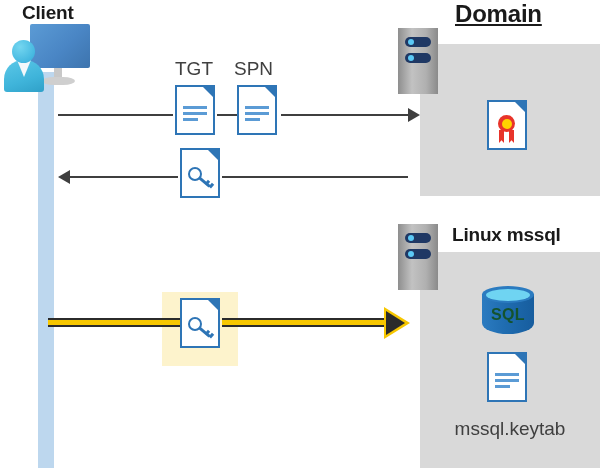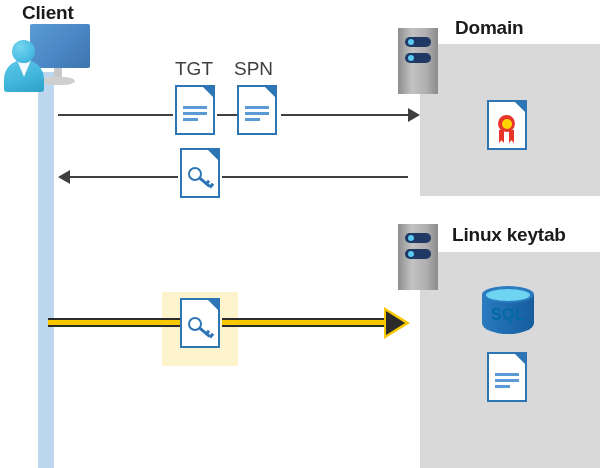--- a/index.html
+++ b/index.html
@@ -35,24 +35,25 @@
     color: #1a1a1a;
     letter-spacing: -0.2px;
   }
   #client-title {
     left: 22px;
     top: 2px;
     font-size: 19px;
   }
   #dc-title {
     left: 455px;
-    top: 16px;
-    font-size: 19px;
+    top: 2px;
+    font-size: 24px;
     line-height: 23px;
     width: 145px;
+    text-decoration: underline;
   }
   #linux-title {
     left: 452px;
     top: 224px;
     font-size: 19px;
   }
 
   
   .panel { background: #d9d9d9; }
   #dc-panel  { left: 420px; top: 44px;  width: 180px; height: 152px; }
@@ -256,21 +257,21 @@
     border-radius: 50%;
     background: #6fd4f2;
   }
   .sql-text {
     position: absolute;
     left: 0; top: 20px;
     width: 52px;
     text-align: center;
     font-size: 16px;
     font-weight: bold;
-    color: #0369a1;
+    color: #14532d;
     letter-spacing: 0.3px;
   }
 
   
   .gline {
     position: absolute;
     height: 2px;
     background: #3f3f3f;
   }
   .ghead-r {
@@ -383,36 +384,37 @@
 
   <div class="abs server-icon" id="lin-server">
     <div class="server-body"></div>
     <div class="server-bar b1">
       <div class="server-led"></div>
     </div>
     <div class="server-bar b2">
       <div class="server-led"></div>
     </div>
   </div>
-  <div class="abs title" id="linux-title">Linux keytab</div>
+  <div class="abs title" id="linux-title">Linux mssql</div>
 
   <div class="abs" id="sql-icon">
     <div class="sql-body"></div>
     <div class="sql-top"></div>
     <div class="sql-top-inner"></div>
     <div class="sql-text">SQL</div>
   </div>
 
   <div class="abs doc" id="doc-keytab">
     <div class="doc-body"></div>
     <div class="doc-fold"></div>
     <div class="doc-line l1"></div>
     <div class="doc-line l2"></div>
     <div class="doc-line l3"></div>
   </div>
+  <div class="abs" id="keytab-label">mssql.keytab</div>
 
   <div class="abs gline" id="arrow1-a"></div>
   <div class="abs gline" id="arrow1-b"></div>
   <div class="abs gline" id="arrow1-c"></div>
   <div class="abs ghead-r" id="arrow1-head"></div>
 
   <div class="abs doclabel" id="label-tgt">TGT</div>
   <div class="abs doclabel" id="label-spn">SPN</div>
 
   <div class="abs doc" id="doc-tgt">

